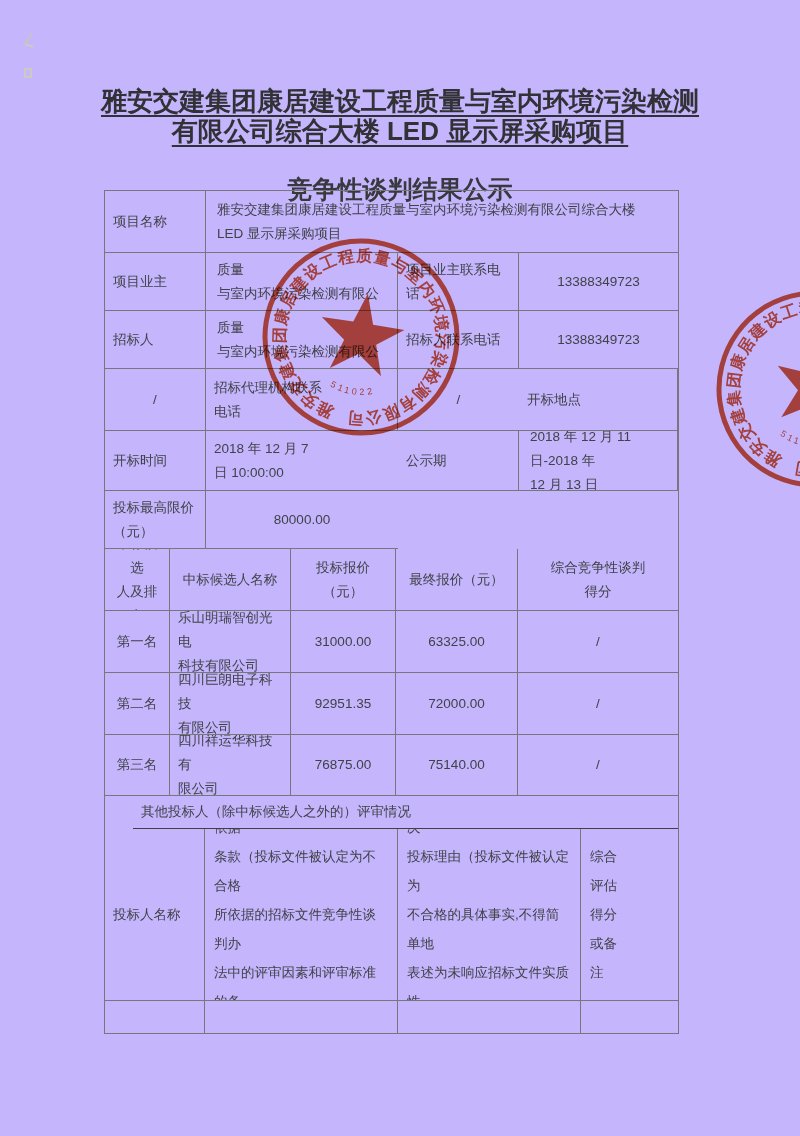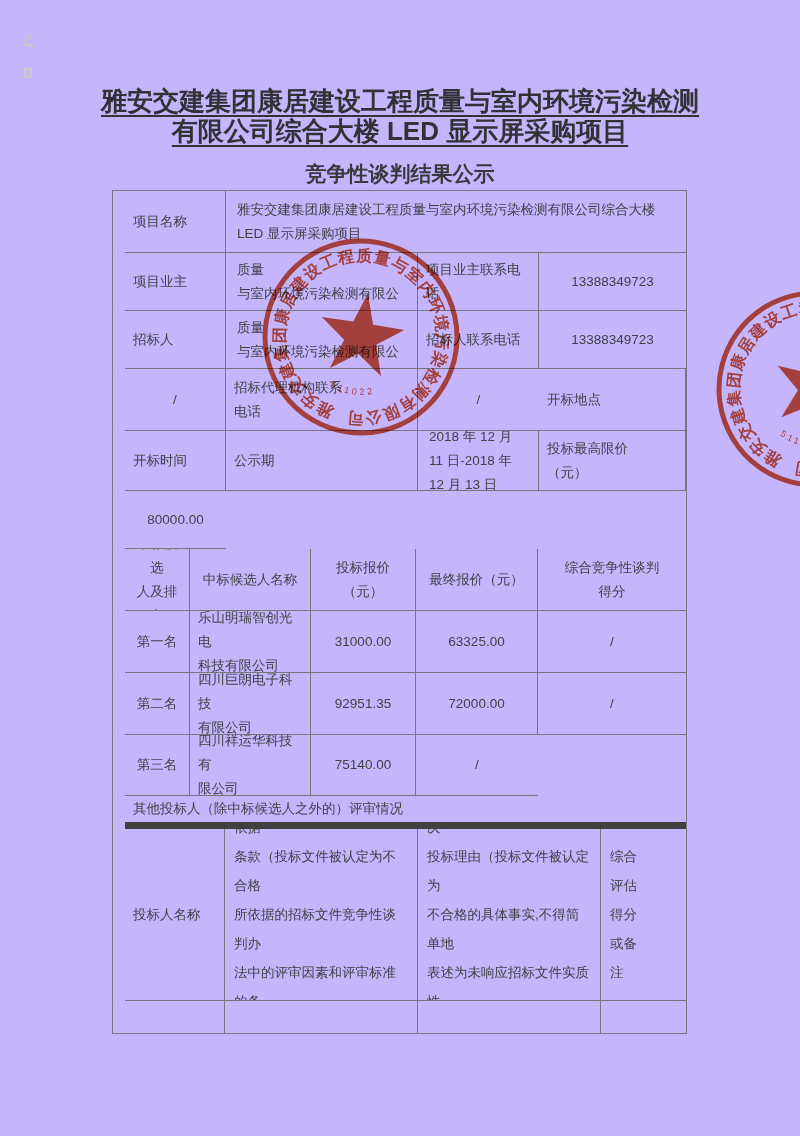--- a/index.html
+++ b/index.html
@@ -15,29 +15,28 @@
   }
   
   .title-wrap { position:absolute; top:86px; left:0; width:800px; text-align:center; }
   .title-line {
     font-size:26px; font-weight:bold; color:#313136; line-height:30px;
     text-decoration: underline;
     text-decoration-thickness: 2px;
     text-underline-offset: 5px;
   }
   .subtitle {
-    font-size:21px; font-weight:bold; color:#38383d;
-    margin-top:16px; line-height:24px;
+    font-size:25px; font-weight:bold; color:#38383d;
+    margin-top:31px; line-height:24px;
   }
   
   .doc-table {
-    position:absolute; left:112px; top:190px; width:575px;
+    position:absolute; left:104px; top:190px; width:575px;
     border:1px solid #75777a;
     background: transparent;
-    padding-left: 12px;
   }
   .grid { display:grid; }
   .sec-a { grid-template-columns:101px 192px 121px 1fr;
            grid-template-rows:62px 58px 58px 62px 60px 58px; }
   .sec-b { grid-template-columns:65px 121px 105px 122px 1fr;
            grid-template-rows:62px 62px 62px 61px; }
   .sec-d { grid-template-columns:100px 193px 183px 1fr;
            grid-template-rows:172px 32px; }
   .cell {
     border-right:1px solid #75777a;
@@ -47,23 +46,23 @@
     white-space:pre-line;
     padding:5px 8px;
     overflow:hidden;
   }
   .nr { border-right:none; }
   .nb { border-bottom:none; }
   .span3 { grid-column: 2 / 5; }
   .c { justify-content:center; text-align:center; }
   .pl { padding-left:11px; }
   .sec-c-cell {
-    height:33px; border-bottom:7px solid #404040;
+    height:33px; border-bottom:1px solid #404040;
     display:flex; align-items:center;
-    font-size:13.5px; padding:4px 8px;
+    font-size:13.5px; padding:4px 8px;margin-left:28px;
   }
   .dense { line-height:29px; align-items:center; padding:6px 9px; }
   
   .seal {
     position:absolute; width:220px; height:220px;
     mix-blend-mode: multiply; opacity:.92;
     pointer-events:none;
   }
   .seal-main { left:251px; top:227px; transform:rotate(9deg); }
   .seal-edge { left:705px; top:279px; transform:rotate(14deg); }
@@ -112,20 +111,22 @@
       <div class="cell">招标人联系电话</div>
       <div class="cell nr c">13388349723</div>
 
       <div class="cell c">/</div>
       <div class="cell">招标代理机构联系
 电话</div>
       <div class="cell nr c">/</div>
 
       <div class="cell">开标地点</div>
       <div class="cell">开标时间</div>
+      <div class="cell nr">2018 年 12 月 7
+日 10:00:00</div>
 
       <div class="cell">公示期</div>
       <div class="cell pl">2018 年 12 月 11 日-2018 年
 12 月 13 日</div>
       <div class="cell">投标最高限价
 （元）</div>
       <div class="cell nr c">80000.00</div>
     </div>
 
     <div class="grid sec-b">
@@ -147,20 +148,21 @@
       <div class="cell c">第二名</div>
       <div class="cell">四川巨朗电子科技
 有限公司</div>
       <div class="cell c">92951.35</div>
       <div class="cell c">72000.00</div>
       <div class="cell nr c">/</div>
 
       <div class="cell c">第三名</div>
       <div class="cell">四川祥运华科技有
 限公司</div>
+      <div class="cell c">76875.00</div>
       <div class="cell c">75140.00</div>
       <div class="cell nr c">/</div>
     </div>
 
     <div class="sec-c-cell">其他投标人（除中标候选人之外的）评审情况</div>
 
     <div class="grid sec-d">
       <div class="cell">投标人名称</div>
       <div class="cell dense">投标报价（元）或否决投标依据
 条款（投标文件被认定为不合格

